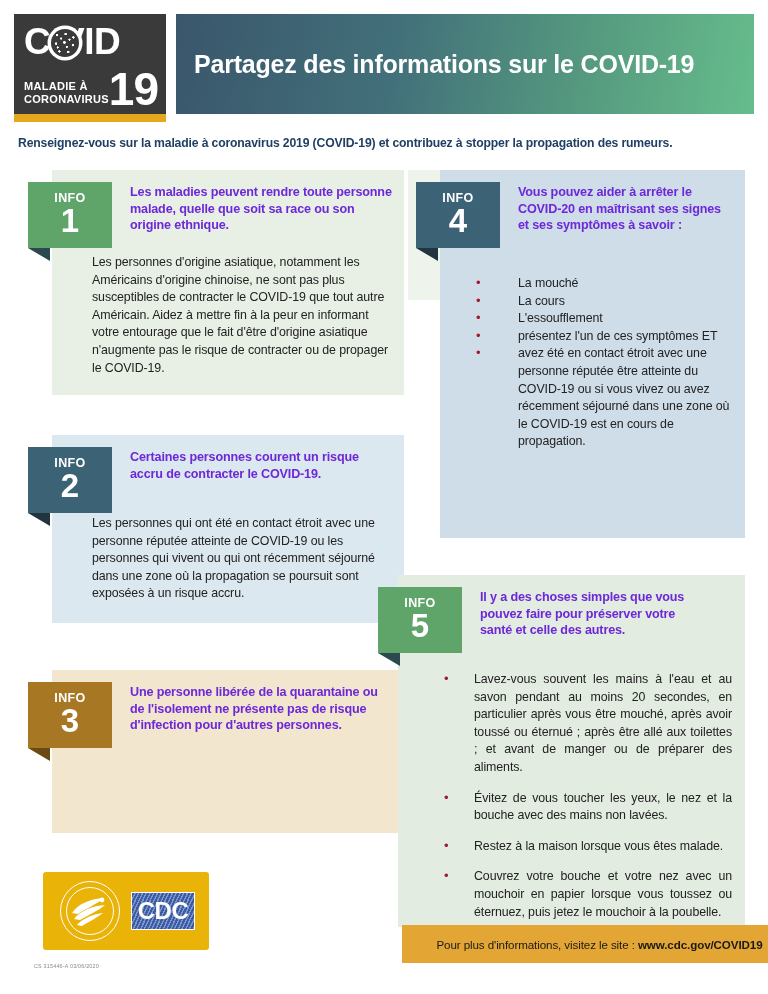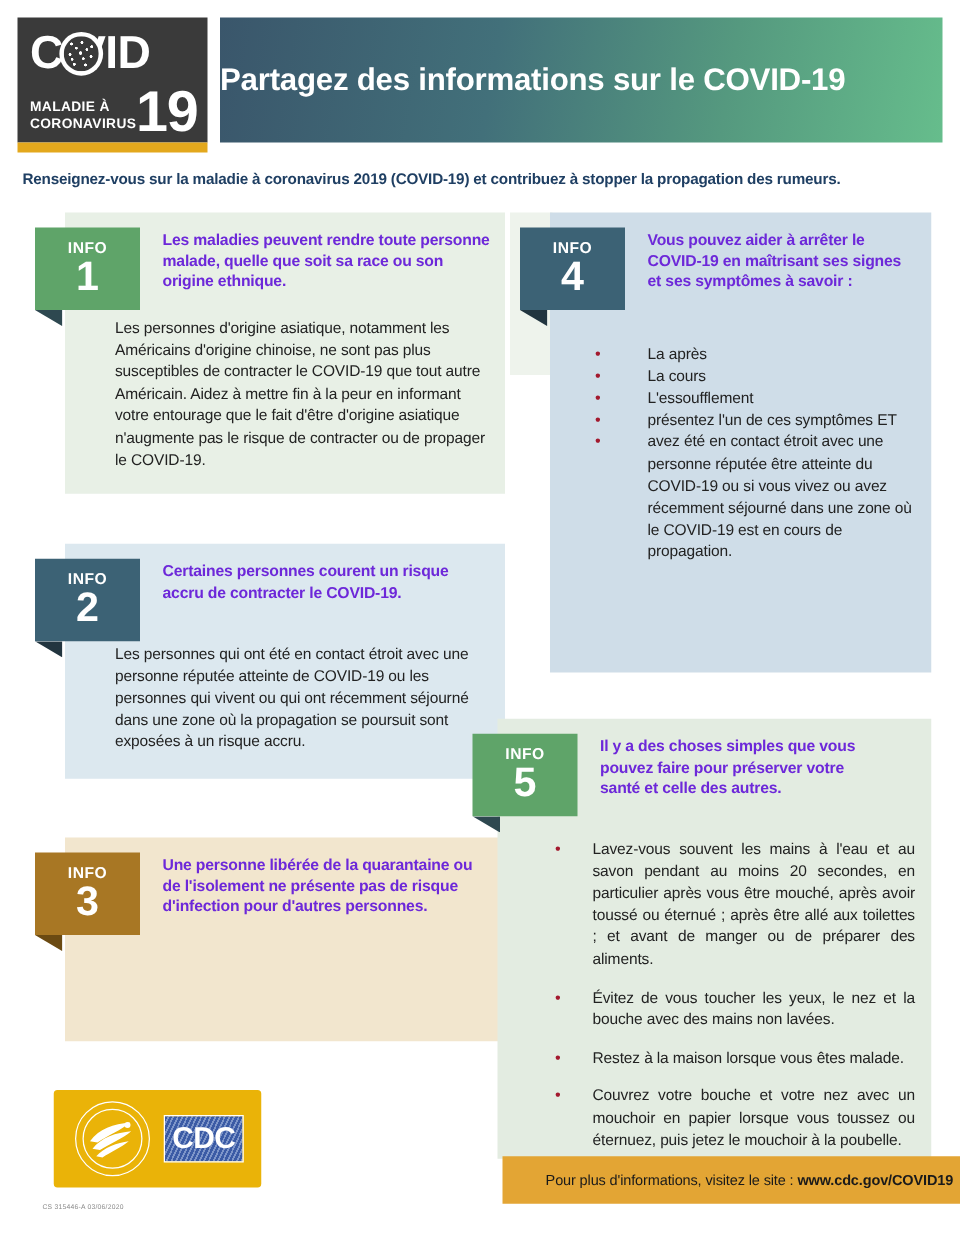--- a/index.html
+++ b/index.html
@@ -100,21 +100,21 @@
     width: 578px;
     height: 100px;
     background: linear-gradient(100deg, #3a566b 0%, #42707a 38%, #55997f 70%, #66bd8c 100%);
     display: flex;
     align-items: center;
   }
   .header-title {
     color: #ffffff;
     font-size: 25px;
     font-weight: bold;
-    padding-left: 0;
+    padding-left: 18px;
     letter-spacing: -0.2px;
   }
 
   
   .subtitle {
     position: absolute;
     left: 18px; top: 136px;
     width: 732px;
     font-size: 12.2px;
     font-weight: bold;
@@ -394,24 +394,24 @@
 </div>
 
 <div id="card4-backdrop"></div>
 <div class="card" id="card4">
   <div class="card-panel"></div>
   <div class="badge-fold"></div>
   <div class="badge">
     <div class="badge-info">INFO</div>
     <div class="badge-num">4</div>
   </div>
-  <div class="card-heading">Vous pouvez aider à arrêter le COVID-19 en maîtrisant ses signes et ses symptômes à savoir :</div>
+  <div class="card-heading">Vous pouvez aider à arrêter le COVID-20 en maîtrisant ses signes et ses symptômes à savoir :</div>
   <div class="card-body">
     <ul class="bullet-list">
-      <li>La après</li>
+      <li>La mouché</li>
       <li>La cours</li>
       <li>L'essoufflement</li>
       <li>présentez l'un de ces symptômes ET</li>
       <li>avez été en contact étroit avec une personne réputée être atteinte du COVID-19 ou si vous vivez ou avez récemment séjourné dans une zone où le COVID-19 est en cours de propagation.</li>
     </ul>
   </div>
 </div>
 
 <div class="card" id="card5">
   <div class="card-panel"></div>

